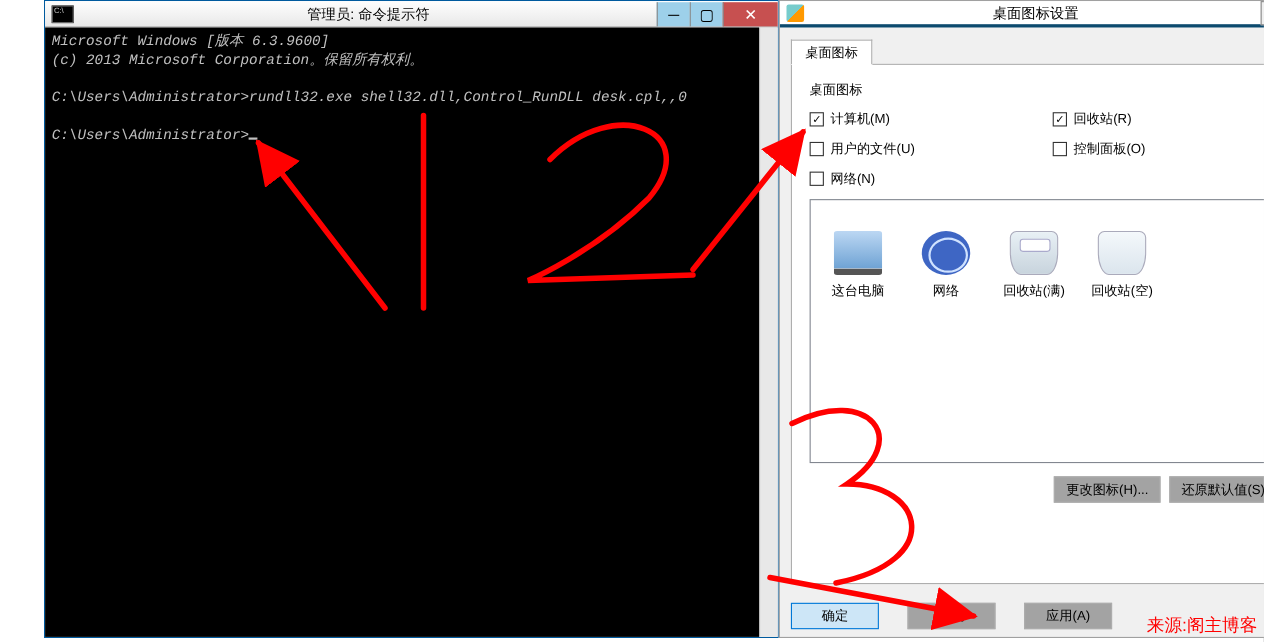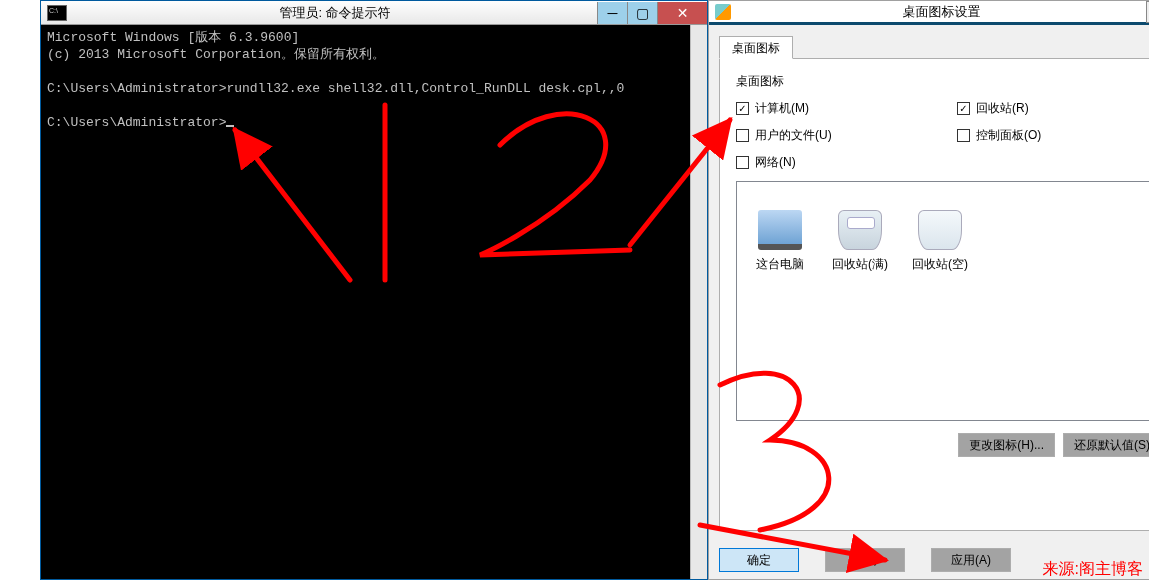--- a/index.html
+++ b/index.html
@@ -35,21 +35,21 @@
   .winbtn.min { background:#9dd0ea; }
   .winbtn.max { background:#9dd0ea; }
   .winbtn.close { background:#c75050; color:#fff; width:50px; }
   .cmd-body {
     flex:1; background:#000; color:#c0c0c0;
     font-family: Consolas, "Courier New", monospace; font-size: 13px;
     padding: 4px 6px; white-space: pre; overflow: hidden; line-height: 17px;
   }
   .cmd-body .cursor { display:inline-block; width:8px; height:2px; background:#c0c0c0; vertical-align: -1px; }
   .cmd-scroll { width: 17px; background:#e8e8e8; border-left:1px solid #bbb; }
-  .cmd-area { display:flex; flex:1; min-height:0; }
+  .cmd-area { display:flex; flex:1; min-height:0;font-style:italic; }
 
   
   .dlg-window {
     width: 481px; height: 100%; display:flex; flex-direction:column;
     background:#f0f0f0; border:1px solid #a0a0a0;
   }
   .dlg-titlebar {
     height: 24px; background:#fff; display:flex; align-items:center;
     border-bottom:3px solid #0c4a6e;
   }
@@ -177,20 +177,24 @@
             <span>网络(N)</span>
           </div>
         </div>
 
         <div class="icon-list">
           <div class="icon-cell">
             <div class="ic ic-pc"></div>
             <div>这台电脑</div>
           </div>
           <div class="icon-cell">
+            <div class="ic ic-net"></div>
+            <div>网络</div>
+          </div>
+          <div class="icon-cell">
             <div class="ic ic-binf"></div>
             <div>回收站(满)</div>
           </div>
           <div class="icon-cell">
             <div class="ic ic-bine"></div>
             <div>回收站(空)</div>
           </div>
         </div>
 
         <div class="btn-row">

